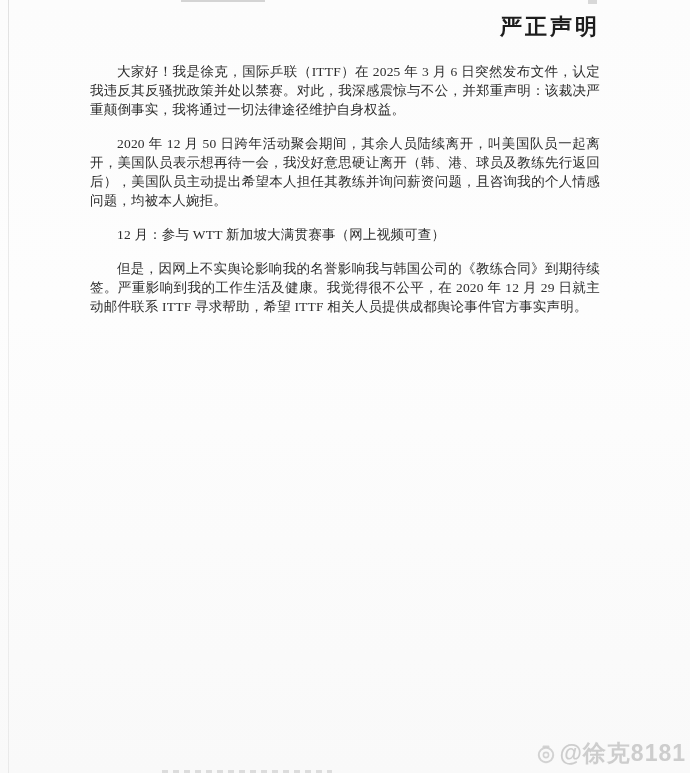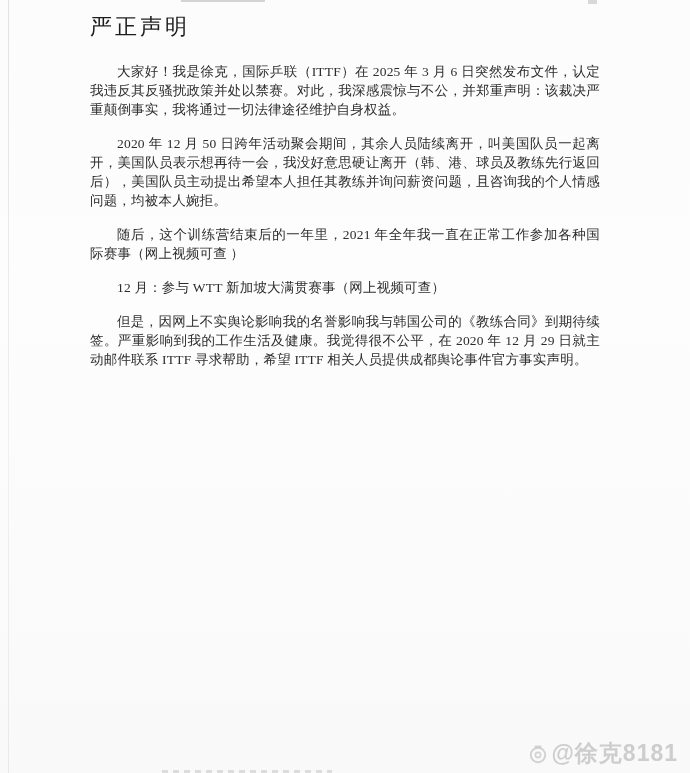--- a/index.html
+++ b/index.html
@@ -51,38 +51,38 @@
     position: absolute;
     left: 0;
     top: 0;
     width: 690px;
     box-sizing: border-box;
     padding: 12px 90px 0 90px;
     color: #2c2c2c;
   }
   .title {
     font-size: 22px;
-    font-weight: normal;
-    text-align: left;
+    font-weight: bold;
+    text-align: right;
     letter-spacing: 3px;
     margin: 0 0 20px 0;
     color: #1d1d1d;
   }
   .doc p {
     font-size: 13.5px;
     line-height: 19px;
     margin: 4px 0 15px 0;
     text-align: justify;
     text-indent: 2em;
     letter-spacing: 0.2px;
     word-break: break-all;
   }
   .watermark {
     position: absolute;
-    right: 12px;
+    right: 4px;
     bottom: 4px;
     display: flex;
     align-items: center;
     gap: 3px;
     color: rgba(198, 198, 198, 0.85);
     font-family: "Liberation Sans", "DejaVu Sans", sans-serif;
     font-weight: 700;
     font-size: 23px;
     letter-spacing: 1px;
     white-space: nowrap;
@@ -111,21 +111,20 @@
 
 <div class="photo">
   <div class="page-edge-left"></div>
   <div class="artifact-top-a"></div>
   <div class="artifact-top-b"></div>
 
   <div class="doc">
     <h1 class="title">严正声明</h1>
     <p>大家好！我是徐克，国际乒联（ITTF）在 2025 年 3 月 6 日突然发布文件，认定我违反其反骚扰政策并处以禁赛。对此，我深感震惊与不公，并郑重声明：该裁决严重颠倒事实，我将通过一切法律途径维护自身权益。</p>
     <p>2020 年 12 月 50 日跨年活动聚会期间，其余人员陆续离开，叫美国队员一起离开，美国队员表示想再待一会，我没好意思硬让离开（韩、港、球员及教练先行返回后），美国队员主动提出希望本人担任其教练并询问薪资问题，且咨询我的个人情感问题，均被本人婉拒。</p>
-    <p>随后，这个训练营结束后的一年里，2021 年全年我一直在正常工作参加各种国际赛事（网上视频可查 ）</p>
     <p>12 月：参与 WTT 新加坡大满贯赛事（网上视频可查）</p>
     <p>但是，因网上不实舆论影响我的名誉影响我与韩国公司的《教练合同》到期待续签。严重影响到我的工作生活及健康。我觉得很不公平，在 2020 年 12 月 29 日就主动邮件联系 ITTF 寻求帮助，希望 ITTF 相关人员提供成都舆论事件官方事实声明。</p>
 
   </div>
 
   <div class="cut-line-hint"></div>
 
   <div class="watermark">
     <span>
       <svg width="20" height="20" viewBox="0 0 20 20">

